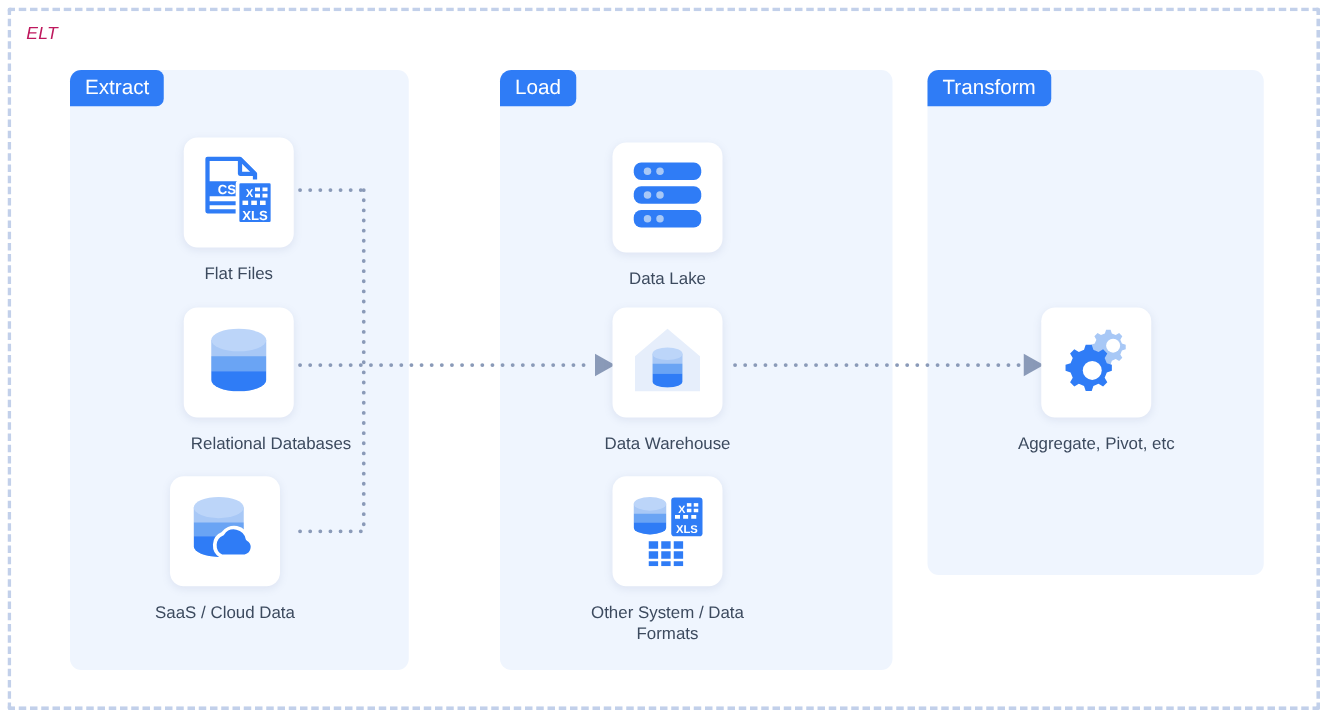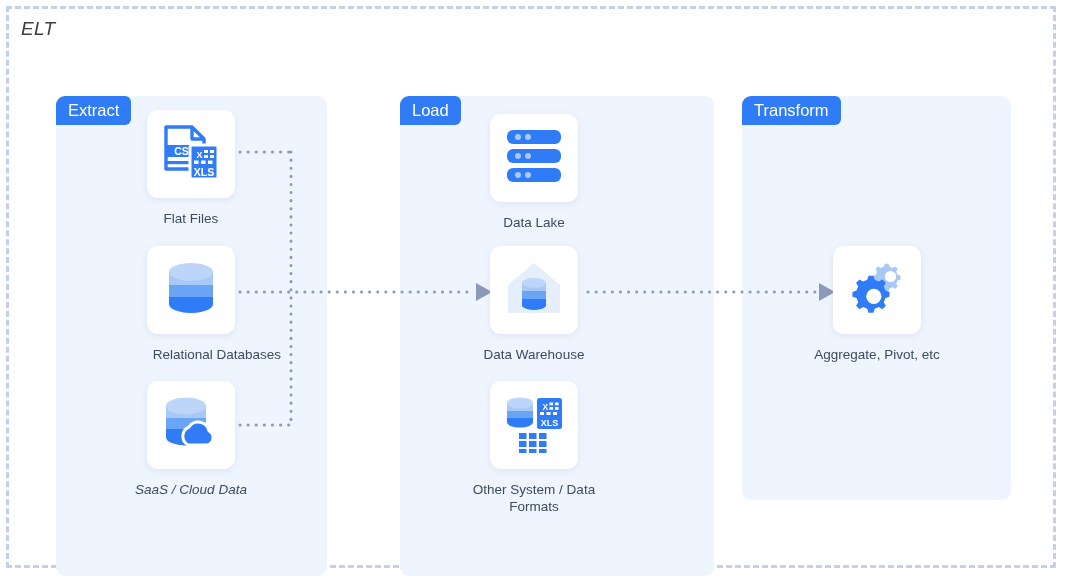--- a/index.html
+++ b/index.html
@@ -26,33 +26,32 @@
     height: 562px;
     border: 3px dashed #c2d0ea;
     border-radius: 2px;
     box-sizing: border-box;
   }
   
   #diagram-title {
     position: absolute;
     left: 21px;
     top: 18px;
-    font-size: 19px;
+    font-size: 14px;
     font-style: italic;
-    color: #404040;
+    color: #be185d;
     letter-spacing: 0.3px;
     white-space: nowrap;
   }
 
   
   .stage-panel {
     position: absolute;
     background: #eff5fe;
     border-radius: 9px;
-    margin-top: 40px;
   }
   #panel-extract { left: 56px;  top: 56px; width: 271px; height: 480px; }
   #panel-load    { left: 400px; top: 56px; width: 314px; height: 480px; }
   #panel-transform { left: 742px; top: 56px; width: 269px; height: 404px; }
 
   .stage-badge {
     position: absolute;
     left: 0;
     top: 0;
     background: #2f7cf6;
@@ -88,21 +87,21 @@
     margin-top: 12px;
     font-size: 13.5px;
     color: #3c4a5e;
     line-height: 17px;
     white-space: pre-line;
   }
 
   
   #node-flat-files       { left: 101px; top: 110px; }
   #node-relational-db    { left: 101px; top: 246px; text-align: right; }
-  #node-saas-cloud       { left: 101px; top: 381px; font-style: italic; }
+  #node-saas-cloud       { left: 90px; top: 381px; }
   #node-data-lake        { left: 444px; top: 114px; }
   #node-data-warehouse   { left: 444px; top: 246px; }
   #node-other-formats    { left: 444px; top: 381px; }
   #node-aggregate-pivot  { left: 787px; top: 246px; }
 
   
   #connectors {
     position: absolute;
     left: 0; top: 0;
     width: 1068px;

